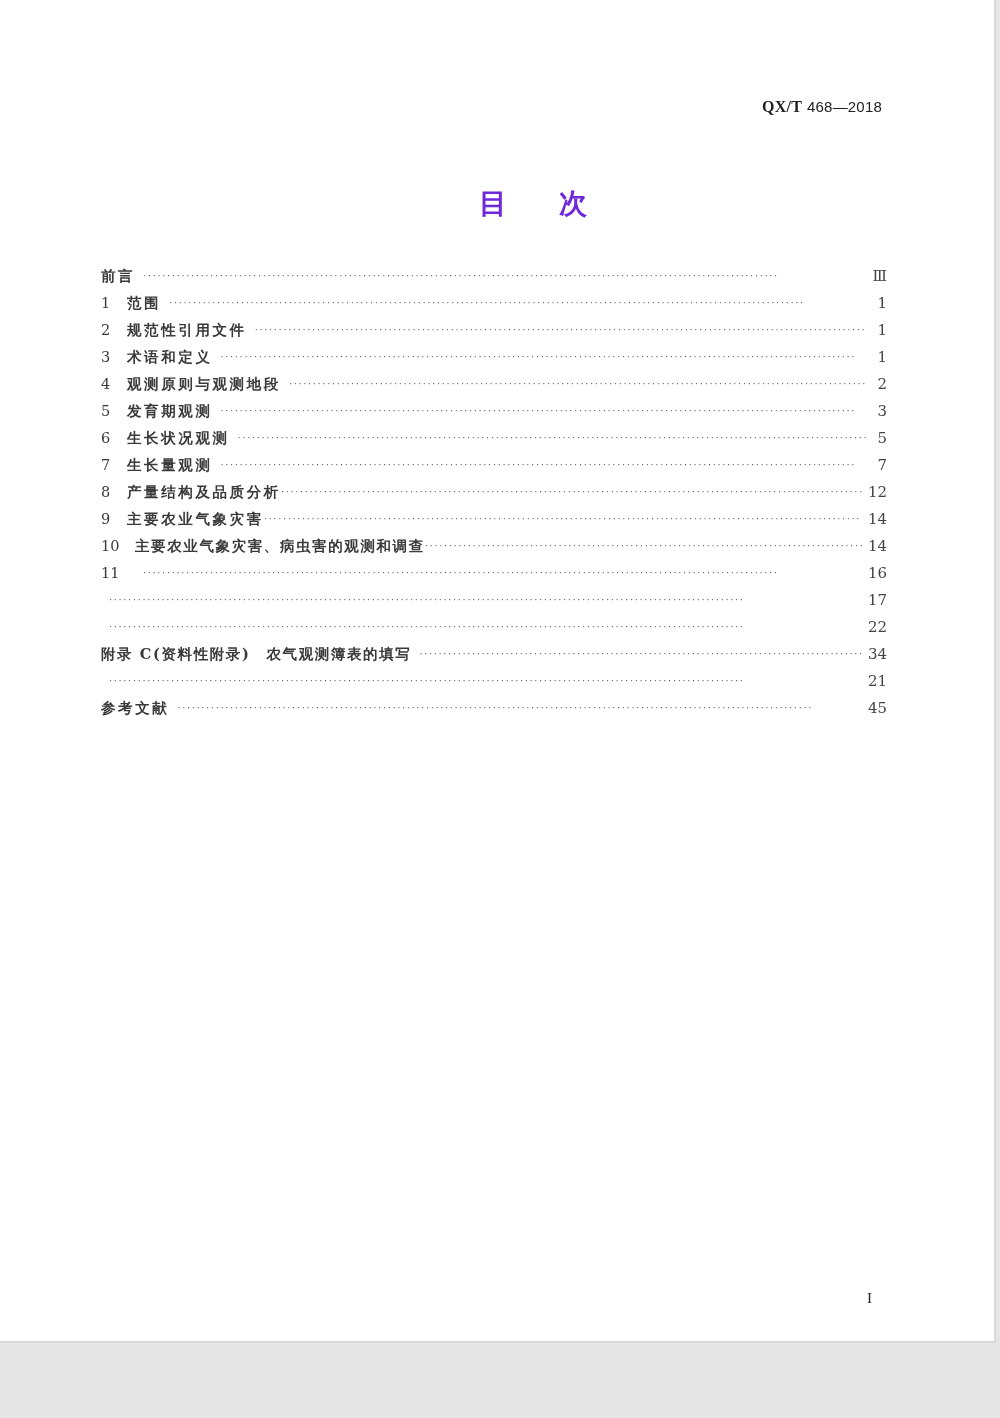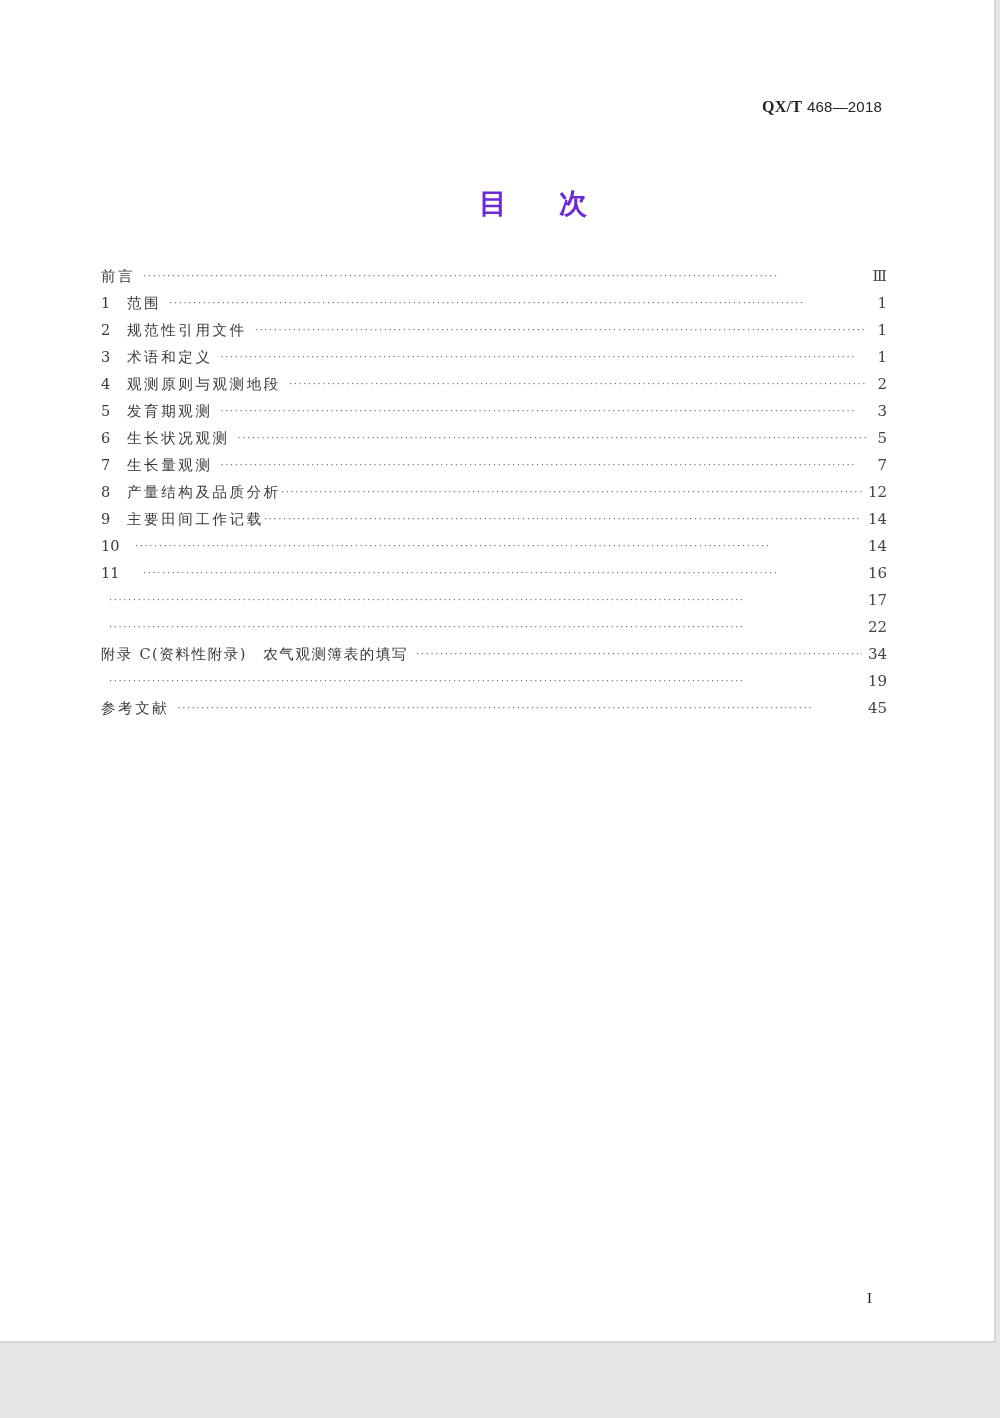--- a/index.html
+++ b/index.html
@@ -77,20 +77,21 @@
       cursor: pointer;
     }
     .toc-num {
       display: inline-block;
       min-width: 26px;
       letter-spacing: 0;
     }
     .toc-num.wide { min-width: 34px; }
     .toc-label {
       letter-spacing: 2.6px;
+      font-weight: bold;
     }
     .toc-label.tight { letter-spacing: 1.6px; }
     .toc-dots {
       flex: 1 1 auto;
       overflow: hidden;
       margin: 0 6px 0 8px;
       color: #555;
       font-size: 10px;
       letter-spacing: 1.6px;
       position: relative;
@@ -186,26 +187,27 @@
       <span class="toc-page">7</span>
     </li>
     <li class="toc-row">
       <span class="toc-num">8</span>
       <span class="toc-label">产量结构及品质分析</span>
       <span class="toc-dots nogap">·····································································································································</span>
       <span class="toc-page">12</span>
     </li>
     <li class="toc-row">
       <span class="toc-num">9</span>
-      <span class="toc-label">主要田间工作记载</span>
+      <span class="toc-label">主要农业气象灾害</span>
       <span class="toc-dots nogap">·····································································································································</span>
       <span class="toc-page">14</span>
     </li>
     <li class="toc-row">
       <span class="toc-num wide">10</span>
+      <span class="toc-label tight">主要农业气象灾害、病虫害的观测和调查</span>
       <span class="toc-dots nogap">·····································································································································</span>
       <span class="toc-page">14</span>
     </li>
     <li class="toc-row">
       <span class="toc-num wide">11</span>
       <span class="toc-dots">·····································································································································</span>
       <span class="toc-page">16</span>
     </li>
     <li class="toc-row">
       <span class="toc-dots">·····································································································································</span>
@@ -215,21 +217,21 @@
       <span class="toc-dots">·····································································································································</span>
       <span class="toc-page">22</span>
     </li>
     <li class="toc-row">
       <span class="toc-label tight">附录 C(资料性附录)　农气观测簿表的填写</span>
       <span class="toc-dots">·····································································································································</span>
       <span class="toc-page">34</span>
     </li>
     <li class="toc-row">
       <span class="toc-dots">·····································································································································</span>
-      <span class="toc-page">19</span>
+      <span class="toc-page">21</span>
     </li>
     <li class="toc-row">
       <span class="toc-label">参考文献</span>
       <span class="toc-dots">·····································································································································</span>
       <span class="toc-page">45</span>
     </li>
   </ul>
 
   <div class="footer-page">I</div>
 

